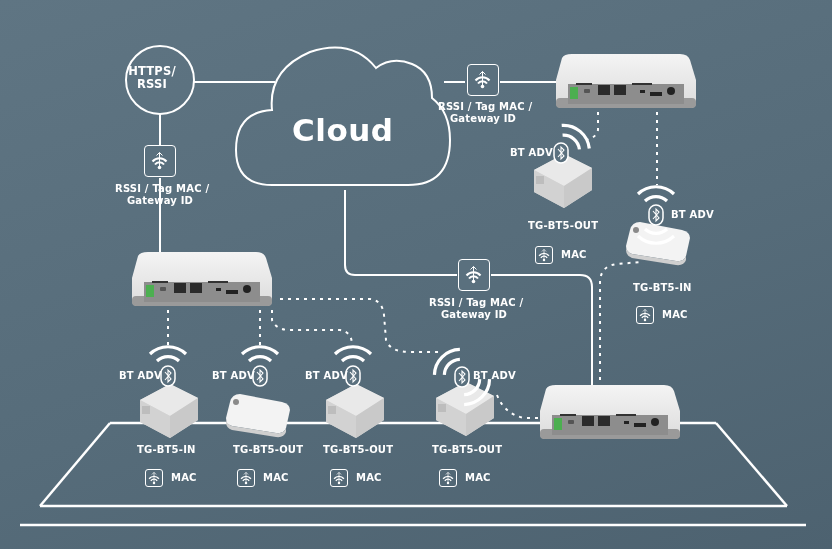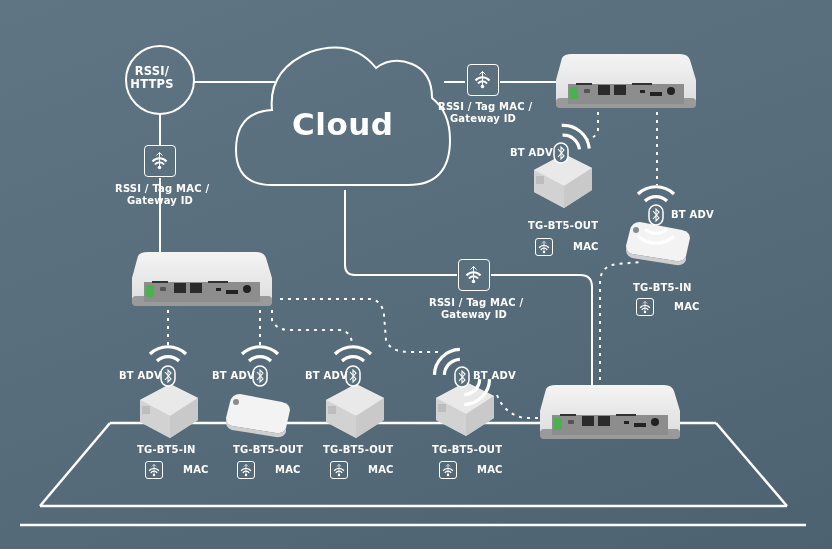--- a/index.html
+++ b/index.html
@@ -2,24 +2,24 @@
 <html><head>
 <meta charset="utf-8">
 <style>
   html,body{margin:0;padding:0;}
   body{width:832px;height:549px;overflow:hidden;position:relative;
     background:linear-gradient(160deg,#5f7583 0%,#566c7a 55%,#4d6270 100%);
     font-family:"DejaVu Sans",sans-serif;color:#fff;}
   svg.stage{position:absolute;left:0;top:0;}
   .lbl{position:absolute;font-weight:bold;color:#fff;text-align:center;line-height:1.15;white-space:nowrap;letter-spacing:0.2px;}
   .s9{font-size:10px;}
-  .cloud-text{position:absolute;left:292px;top:107px;font-size:31px;font-weight:bold;letter-spacing:0.5px;}
+  .cloud-text{position:absolute;left:292px;top:113px;font-size:31px;font-weight:bold;letter-spacing:0.5px;}
   .mqtt{position:absolute;left:122px;top:65px;width:60px;font-size:11.5px;}
   .iconbox{position:absolute;width:32px;height:32px;border:1.5px solid #fff;border-radius:4px;box-sizing:border-box;background:#5a707e;}
-  .macbox{position:absolute;display:flex;align-items:center;gap:20px;}
+  .macbox{position:absolute;display:flex;align-items:center;gap:8px;margin-top:8px;}
   .macbox .ib{width:18px;height:18px;border:1.2px solid #fff;border-radius:3px;box-sizing:border-box;display:flex;align-items:center;justify-content:center;}
 </style>
 </head>
 <body>
 
 <svg class="stage" width="832" height="549" viewBox="0 0 832 549">
   <defs>
     <linearGradient id="fadeV" x1="0" y1="0" x2="0" y2="1">
       <stop offset="0" stop-color="#fff" stop-opacity="0"></stop>
       <stop offset="0.35" stop-color="#fff" stop-opacity="0.35"></stop>
@@ -167,22 +167,22 @@
     </g>
   <g>
       <use href="#waves" transform="translate(656,215)"></use>
       <use href="#waves" transform="translate(656,215) rotate(180)"></use>
       <use href="#bt" transform="translate(656,215)"></use>
     </g>
 </svg>
 
 <div class="lbl cloud-text">Cloud</div>
 <div class="lbl mqtt">
-  <div>RSSI/</div>
-  <div>HTTPS</div>
+  <div>HTTPS/</div>
+  <div>RSSI</div>
 </div>
 
 <div class="iconbox" style="left:144px;top:145px">
   <svg width="29" height="29" viewBox="-14.5 -14.5 29 29">
       <use href="#antenna"></use>
     </svg>
 </div>
 <div class="lbl s9" style="left:115px;top:183px;width:90px">
   <div>RSSI / Tag MAC /</div>
   <div>Gateway ID</div>

